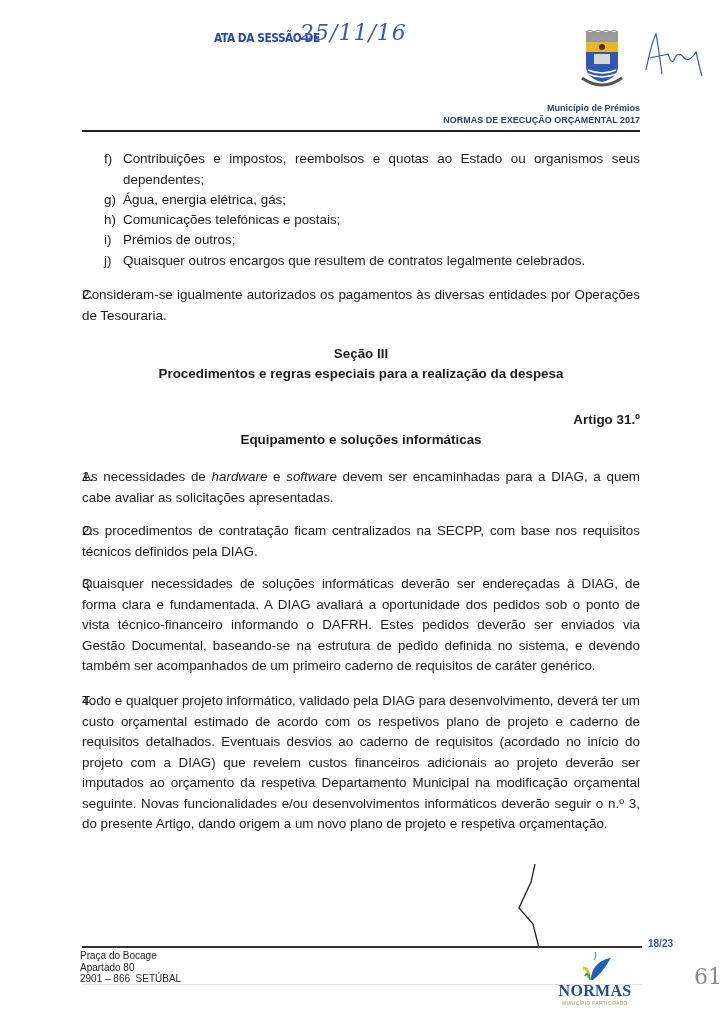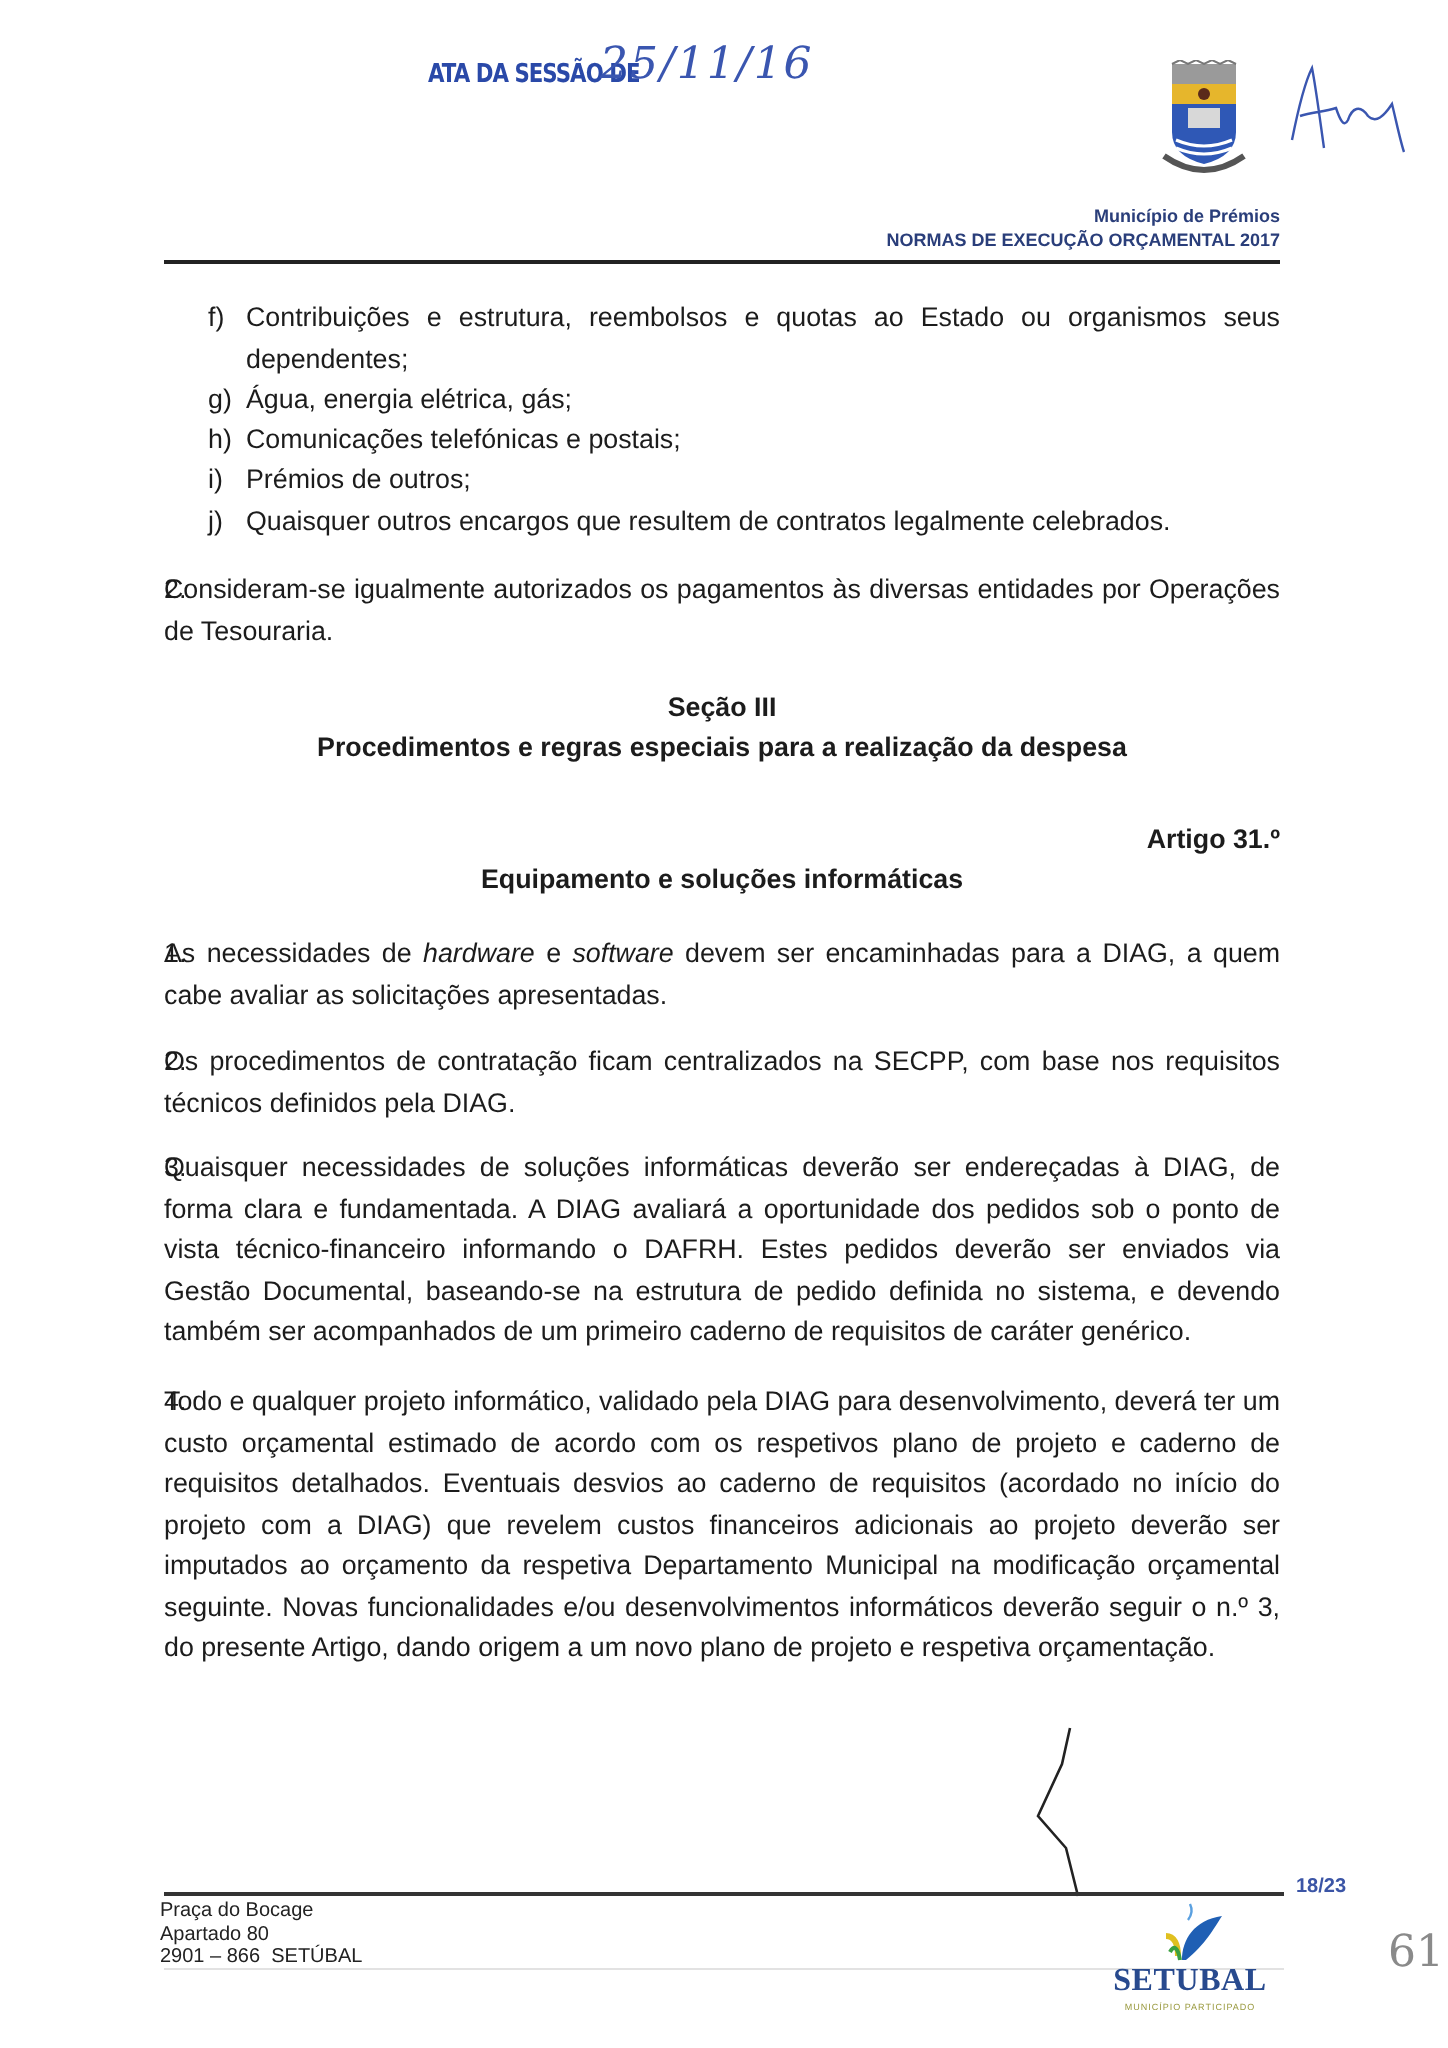--- a/index.html
+++ b/index.html
@@ -64,21 +64,21 @@
 <svg class="abs signature" viewBox="0 0 70 50">
   <path d="M6 40 C10 20 14 8 16 4 C18 14 20 30 22 44 M10 28 C16 26 22 26 28 24 C30 30 32 34 34 30 C36 24 40 22 44 28 C48 32 52 28 56 22 C58 30 60 40 62 46" stroke="#3a56b0" stroke-width="1.2" fill="none"></path>
 </svg>
 
 <div class="abs muni">Município de Prémios</div>
 <div class="abs norms">NORMAS DE EXECUÇÃO ORÇAMENTAL 2017</div>
 <div class="abs header-rule"></div>
 
 <div class="item para" style="top:149px;">
   <span class="lbl">f)</span>
-  <span class="txt">Contribuições e estrutura, reembolsos e quotas ao Estado ou organismos seus dependentes;</span>
+  <span class="txt">Contribuições e impostos, reembolsos e quotas ao Estado ou organismos seus dependentes;</span>
 </div>
 <div class="item para" style="top:190px;">
   <span class="lbl">g)</span>
   <span class="txt">Água, energia elétrica, gás;</span>
 </div>
 <div class="item para" style="top:210px;">
   <span class="lbl">h)</span>
   <span class="txt">Comunicações telefónicas e postais;</span>
 </div>
 <div class="item para" style="top:230px;">
@@ -128,16 +128,16 @@
 2901 – 866  SETÚBAL</div>
 <div class="abs dot-rule"></div>
 
 <div class="abs setubal-logo">
   <svg class="abs" style="left:22px; top:0; width:36px; height:32px;" viewBox="0 0 36 32">
     <path d="M14 30 C14 20 20 10 34 8 C30 14 26 22 16 30 Z" fill="#1f5fb4"></path>
     <path d="M6 18 C10 18 12 22 12 28" stroke="#e0c020" stroke-width="3" fill="none"></path>
     <path d="M8 26 C10 22 12 24 13 30" stroke="#3aa040" stroke-width="2" fill="none"></path>
     <path d="M18 2 q2 4 -1 8" stroke="#5aa0e0" stroke-width="1.2" fill="none"></path>
   </svg>
-  <div class="abs setubal-word">SETUBAL</div>
+  <div class="abs setubal-word">NORMAS</div>
   <div class="abs setubal-tag">MUNICÍPIO PARTICIPADO</div>
 </div>
 <div class="abs handnum">61</div>
 
 </body></html>

